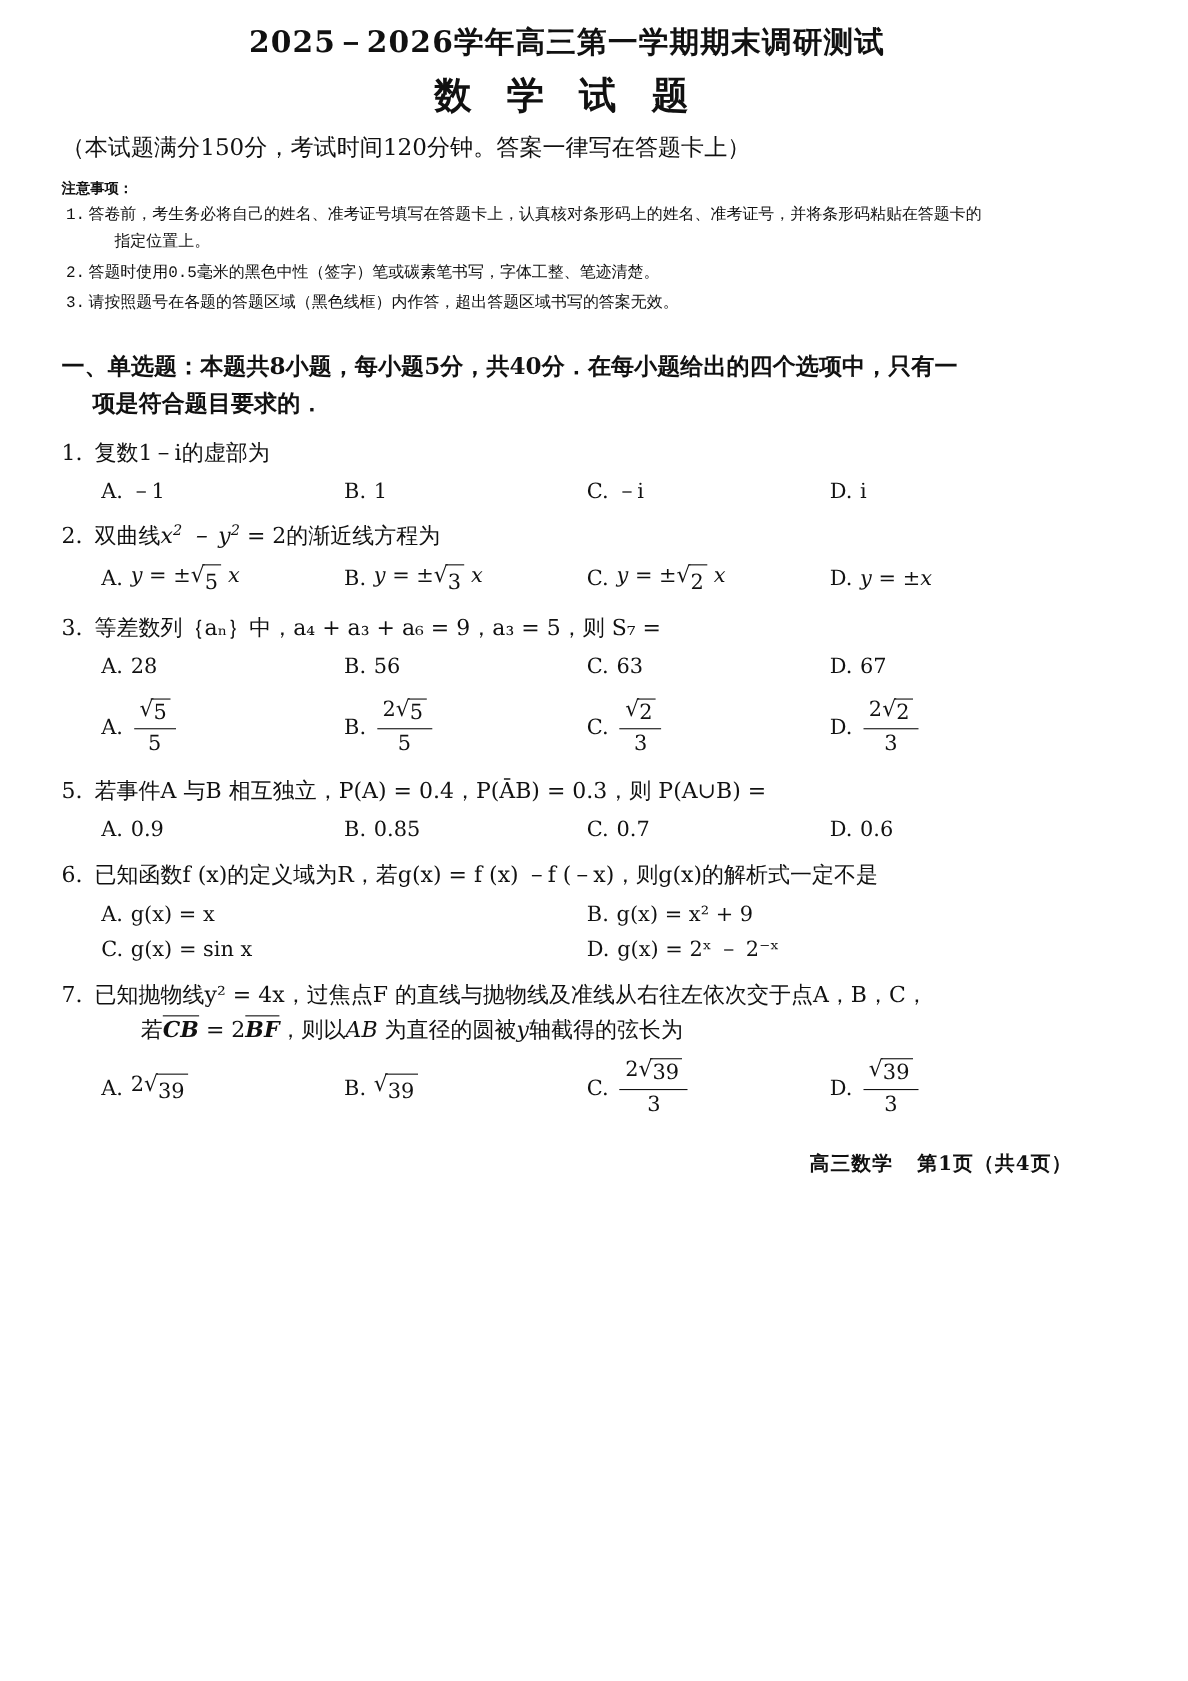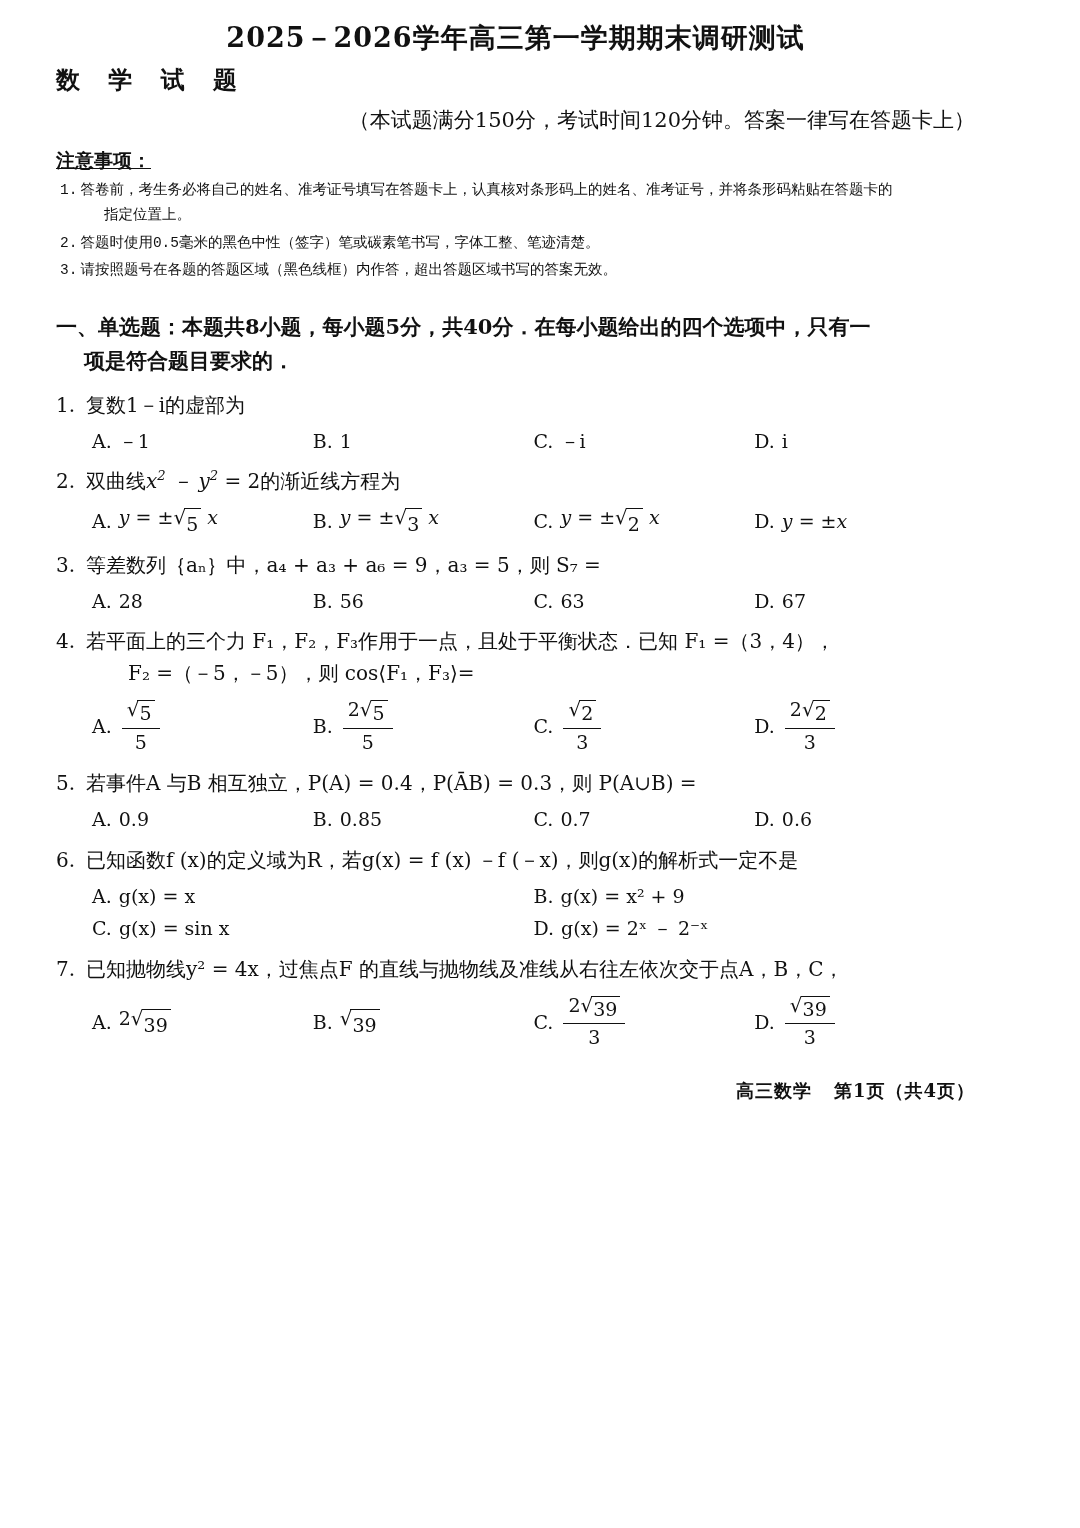--- a/index.html
+++ b/index.html
@@ -25,37 +25,37 @@
   
   .doc-title {
     text-align: center;
     font-size: 27px;
     font-weight: bold;
     letter-spacing: 1px;
     margin: 6px 0 4px 0;
     font-family: "DejaVu Serif", "Liberation Serif", serif;
   }
   .doc-subtitle {
-    font-size: 24px;
+    text-align: center;
+    font-size: 34px;
     font-weight: bold;
     letter-spacing: 10px;
     margin: 8px 0 10px 0;
   }
   .doc-note {
-    text-align: right;
+    text-align: left;
     font-size: 21px;
     margin: 10px 0 14px 0;
   }
 
   
   .notice-title {
-    font-size: 19px;
+    font-size: 13px;
     font-weight: bold;
     margin: 6px 0 4px 0;
-    text-decoration: underline;
   }
   .notice-list {
     margin: 4px;
     padding: 0;
     list-style: none;
     font-family: Liberation Mono, monospace;
   }
   .notice-list li {
     font-size: 14.5px;
     line-height: 1.75;
@@ -277,24 +277,20 @@
           <span>63</span>
         </div>
       <div class="opt">
           <span class="lab">D.</span>
           <span>67</span>
         </div>
     </div>
   </div>
 
   <div class="q">
-    <div class="q-stem">
-      <span class="qnum">4.</span><span>若平面上的三个力 F₁，F₂，F₃作用于一点，且处于平衡状态．已知 F₁ =（3，4），</span>
-      <span class="l2">F₂ =（－5，－5），则 cos⟨F₁，F₃⟩=</span>
-    </div>
     <div class="opts cols4 tall">
       <div class="opt">
         <span class="lab">A.</span>
         <span class="frac">
           <span class="num"><span class="sqrt">
                 <span class="radical">√</span>
                 <span class="rad-body">5</span>
               </span></span>
           <span class="den">5</span>
         </span>
@@ -378,20 +374,21 @@
       <div class="opt">
           <span class="lab">D.</span>
           <span>g(x) = 2ˣ － 2⁻ˣ</span>
         </div>
     </div>
   </div>
 
   <div class="q">
     <div class="q-stem">
       <span class="qnum">7.</span><span>已知抛物线y² = 4x，过焦点F 的直线与抛物线及准线从右往左依次交于点A，B，C，</span>
+      <span class="l2">若<span class="vecbar mb">CB</span> = 2<span class="vecbar mb">BF</span>，则以<span class="mi">AB</span> 为直径的圆被<span class="mi">y</span>轴截得的弦长为</span>
     </div>
     <div class="opts cols4 tall">
       <div class="opt">
         <span class="lab">A.</span>
         <span>2<span class="sqrt">
               <span class="radical">√</span>
               <span class="rad-body">39</span>
             </span></span>
       </div>
       <div class="opt">

